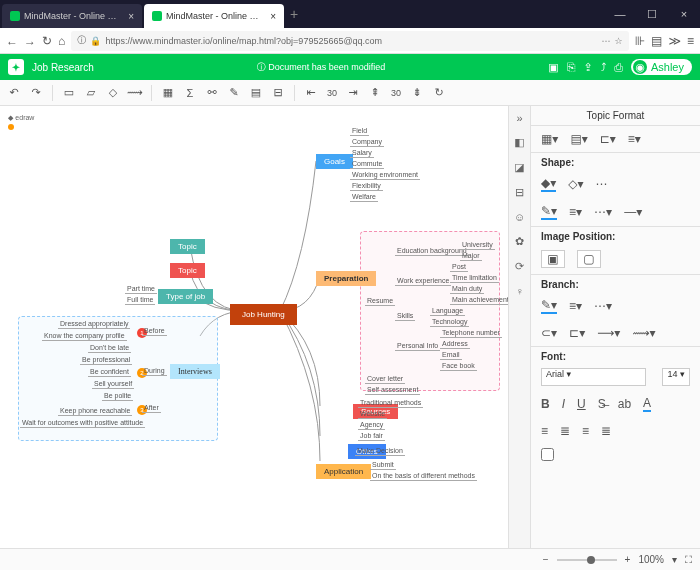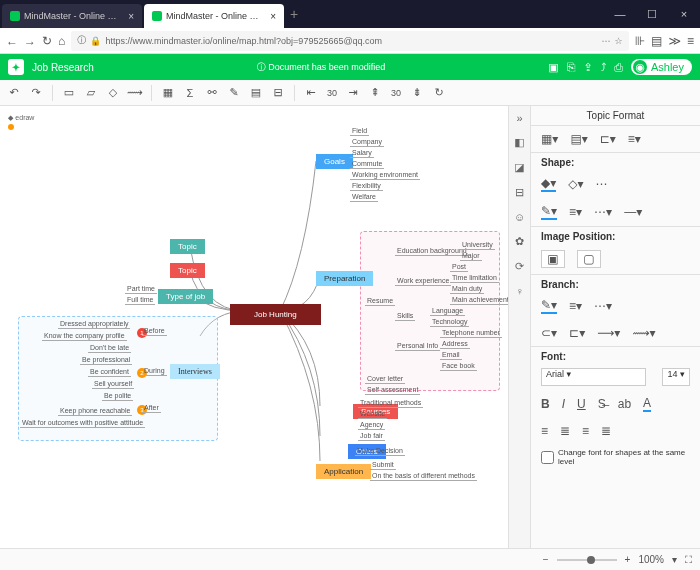--- a/index.html
+++ b/index.html
@@ -25,27 +25,27 @@
 .user-av { width: 14px; height: 14px; background: #00c853; border-radius: 50%; color: #fff; display: flex; align-items: center; justify-content: center; font-size: 8px; }
 .toolbar { height: 26px; background: #fafafa; border-bottom: 1px solid #e0e0e0; display: flex; align-items: center; padding: 0 6px; gap: 6px; font-size: 10px; color: #555; }
 .tb-ico { cursor: pointer; width: 16px; text-align: center; font-size: 11px; }
 .tb-sep { width: 1px; height: 16px; background: #ddd; margin: 0 2px; }
 .tb-num { font-size: 9px; padding: 0 2px; }
 .main { flex: 1; display: flex; overflow: hidden; }
 .canvas { flex: 1; background: #fff; position: relative; overflow: hidden; }
 .legend { position: absolute; top: 8px; left: 8px; font-size: 7px; color: #666; }
 .legend-dot { width: 6px; height: 6px; background: #ff9800; border-radius: 50%; display: inline-block; margin-top: 2px; }
 .node { position: absolute; font-size: 8px; padding: 3px 8px; border-radius: 0; white-space: nowrap; }
-.n-center { background: #7f1d1d; color: #fff; padding: 6px 24px; }
+.n-center { background: #c2410c; color: #fff; padding: 6px 12px; }
 .n-topic { background: #4db6ac; color: #fff; }
 .n-topic2 { background: #ef5350; color: #fff; }
 .n-type { background: #4db6ac; color: #fff; }
 .n-int { background: #b3e5fc; color: #333; font-family: Liberation Serif, serif; }
 .n-goals { background: #42a5f5; color: #fff; }
-.n-prep { background: #7dd3fc; color: #333; }
+.n-prep { background: #fdba74; color: #333; font-weight: bold; }
 .n-src { background: #ef5350; color: #fff; margin-left: 37px; }
 .n-off { background: #3b82f6; color: #fff; margin-left: 32px; }
 .n-app { background: #ffb74d; color: #333; }
 .n-leaf { font-size: 7px; color: #555; border-bottom: 1px solid #aaa; padding: 1px 2px; }
 .int-box { position: absolute; border: 1px dashed #90caf9; background: rgba(227,242,253,0.3); border-radius: 4px; }
 .prep-box { position: absolute; border: 1px dashed #f48fb1; background: rgba(252,228,236,0.3); border-radius: 4px; }
 .badge { position: absolute; width: 10px; height: 10px; border-radius: 50%; font-size: 6px; display: flex; align-items: center; justify-content: center; color: #fff; }
 .b-red { background: #f44336; }
 .b-or { background: #ff9800; }
 .sidetools { width: 22px; background: #f5f5f5; border-left: 1px solid #e0e0e0; display: flex; flex-direction: column; align-items: center; padding-top: 6px; gap: 12px; font-size: 11px; color: #666; }
@@ -303,21 +303,20 @@
       <span style="border-bottom:2px solid #2196f3">A</span>
     </div>
     <div class="panel-row">
       <span>≡</span>
       <span>≣</span>
       <span>≡</span>
       <span>≣</span>
     </div>
     <div class="chk-row">
       <input type="checkbox" style="">
-      <span>Change font for shapes at the same level</span>
     </div>
   </div>
 </div>
 
 <div class="footer">
   <span>−</span>
   <div class="slider"></div>
   <span>+</span>
   <span>100%</span>
   <span>▾</span>

